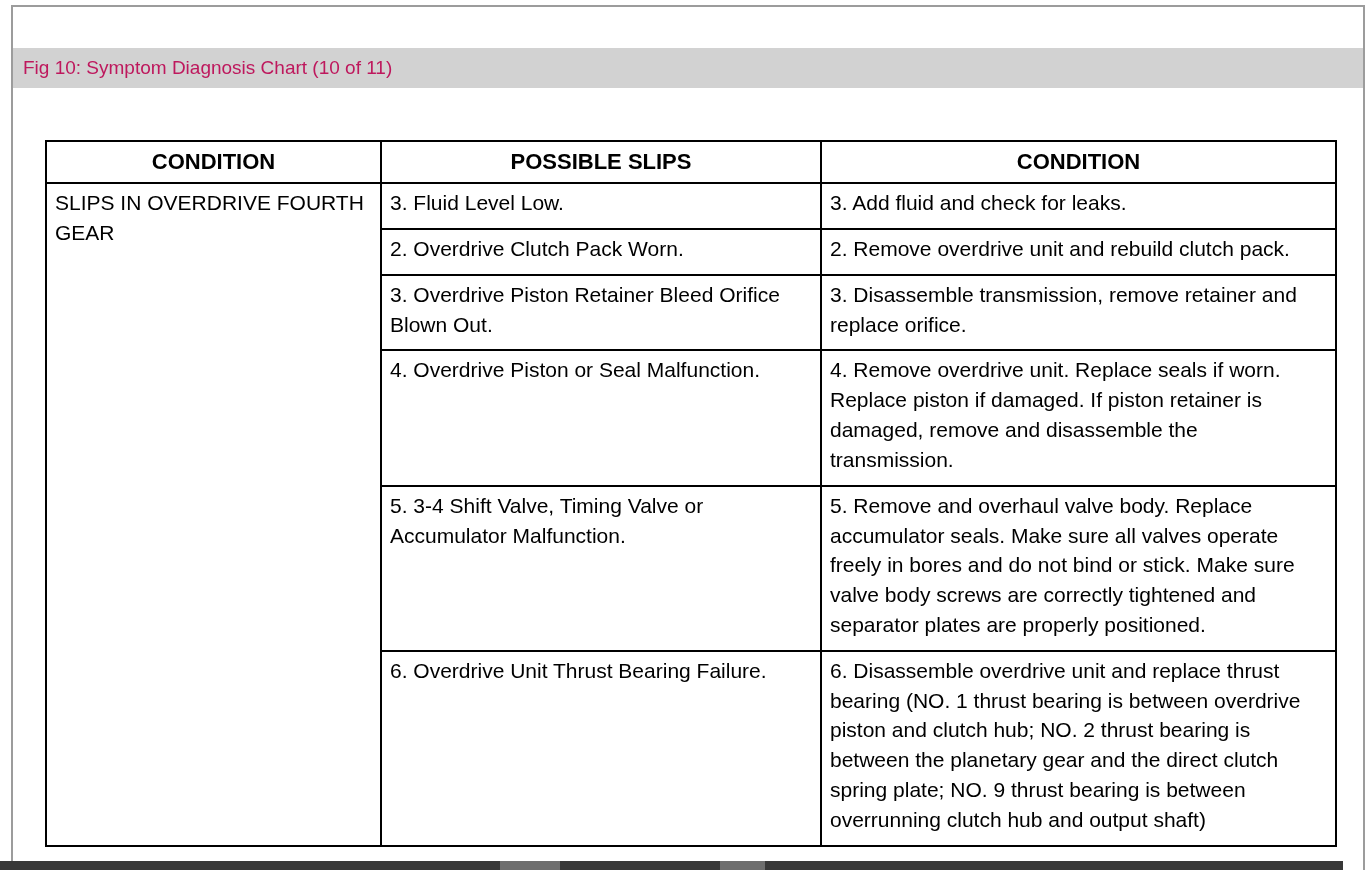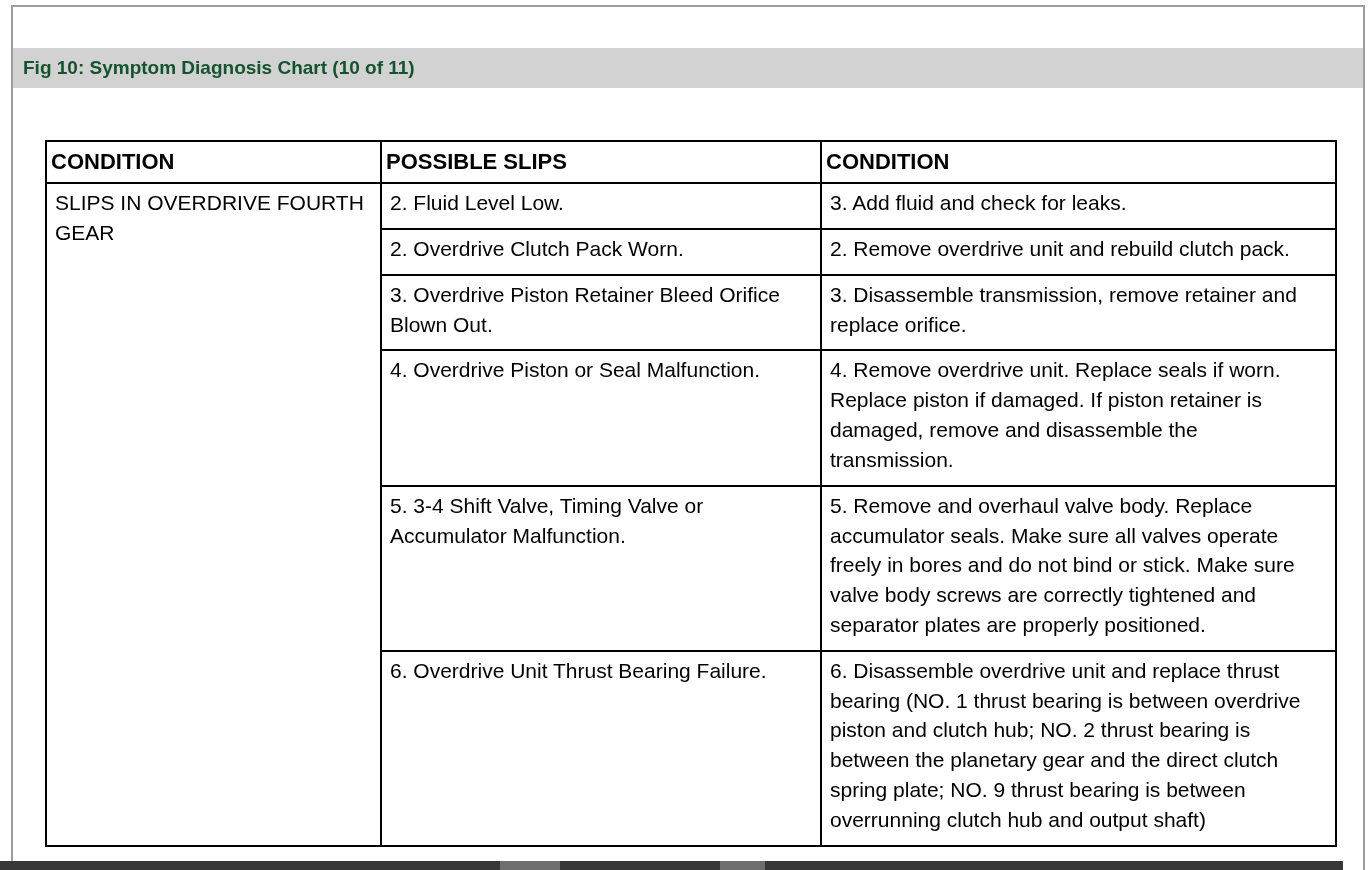--- a/index.html
+++ b/index.html
@@ -12,21 +12,21 @@
     position:absolute; left:11px; top:5px;
     width:1354px; height:920px;
     border:2px solid #9c9c9c;
     background:#ffffff;
   }
   .caption-bar {
     margin-top:41px; height:40px;
     background:#d2d2d2;
     display:flex; align-items:center;
     padding:0 10px;
-    font-size:19px; color:#14532d;font-weight:bold;
+    font-size:19px; color:#be185d;
   }
   .content {
     padding:52px 0 0 32px;
   }
   table.diag {
     border-collapse:collapse;
     table-layout:fixed;
     width:1290px;
     font-size:21px;
     line-height:1.42;
@@ -36,20 +36,21 @@
   table.diag col.c2 { width:440px; }
   table.diag col.c3 { width:515px; }
   .diag th, .diag td {
     border:2px solid #000;
     vertical-align:top;
     text-align:left;
     padding:4px 8px 10px 8px;
     word-wrap:break-word;
   }
   .diag th {
+    text-align:center;
     font-weight:bold;
     font-size:22px;
     padding:4px 4px 5px 4px;
   }
   .scrollbar-strip {
     position:absolute; left:0; bottom:0;
     width:1343px; height:9px;
     background:#383838;
     z-index:5;
   }
@@ -77,21 +78,21 @@
       <thead>
         <tr>
           <th>CONDITION</th>
           <th>POSSIBLE SLIPS</th>
           <th>CONDITION</th>
         </tr>
       </thead>
       <tbody>
         <tr>
           <td rowspan="6">SLIPS IN OVERDRIVE FOURTH GEAR</td>
-          <td>2. Fluid Level Low.</td>
+          <td>3. Fluid Level Low.</td>
           <td>3. Add fluid and check for leaks.</td>
         </tr>
         <tr>
           <td>2. Overdrive Clutch Pack Worn.</td>
           <td>2. Remove overdrive unit and rebuild clutch pack.</td>
         </tr>
         <tr>
           <td>3. Overdrive Piston Retainer Bleed Orifice Blown Out.</td>
           <td>3. Disassemble transmission, remove retainer and replace orifice.</td>
         </tr>

